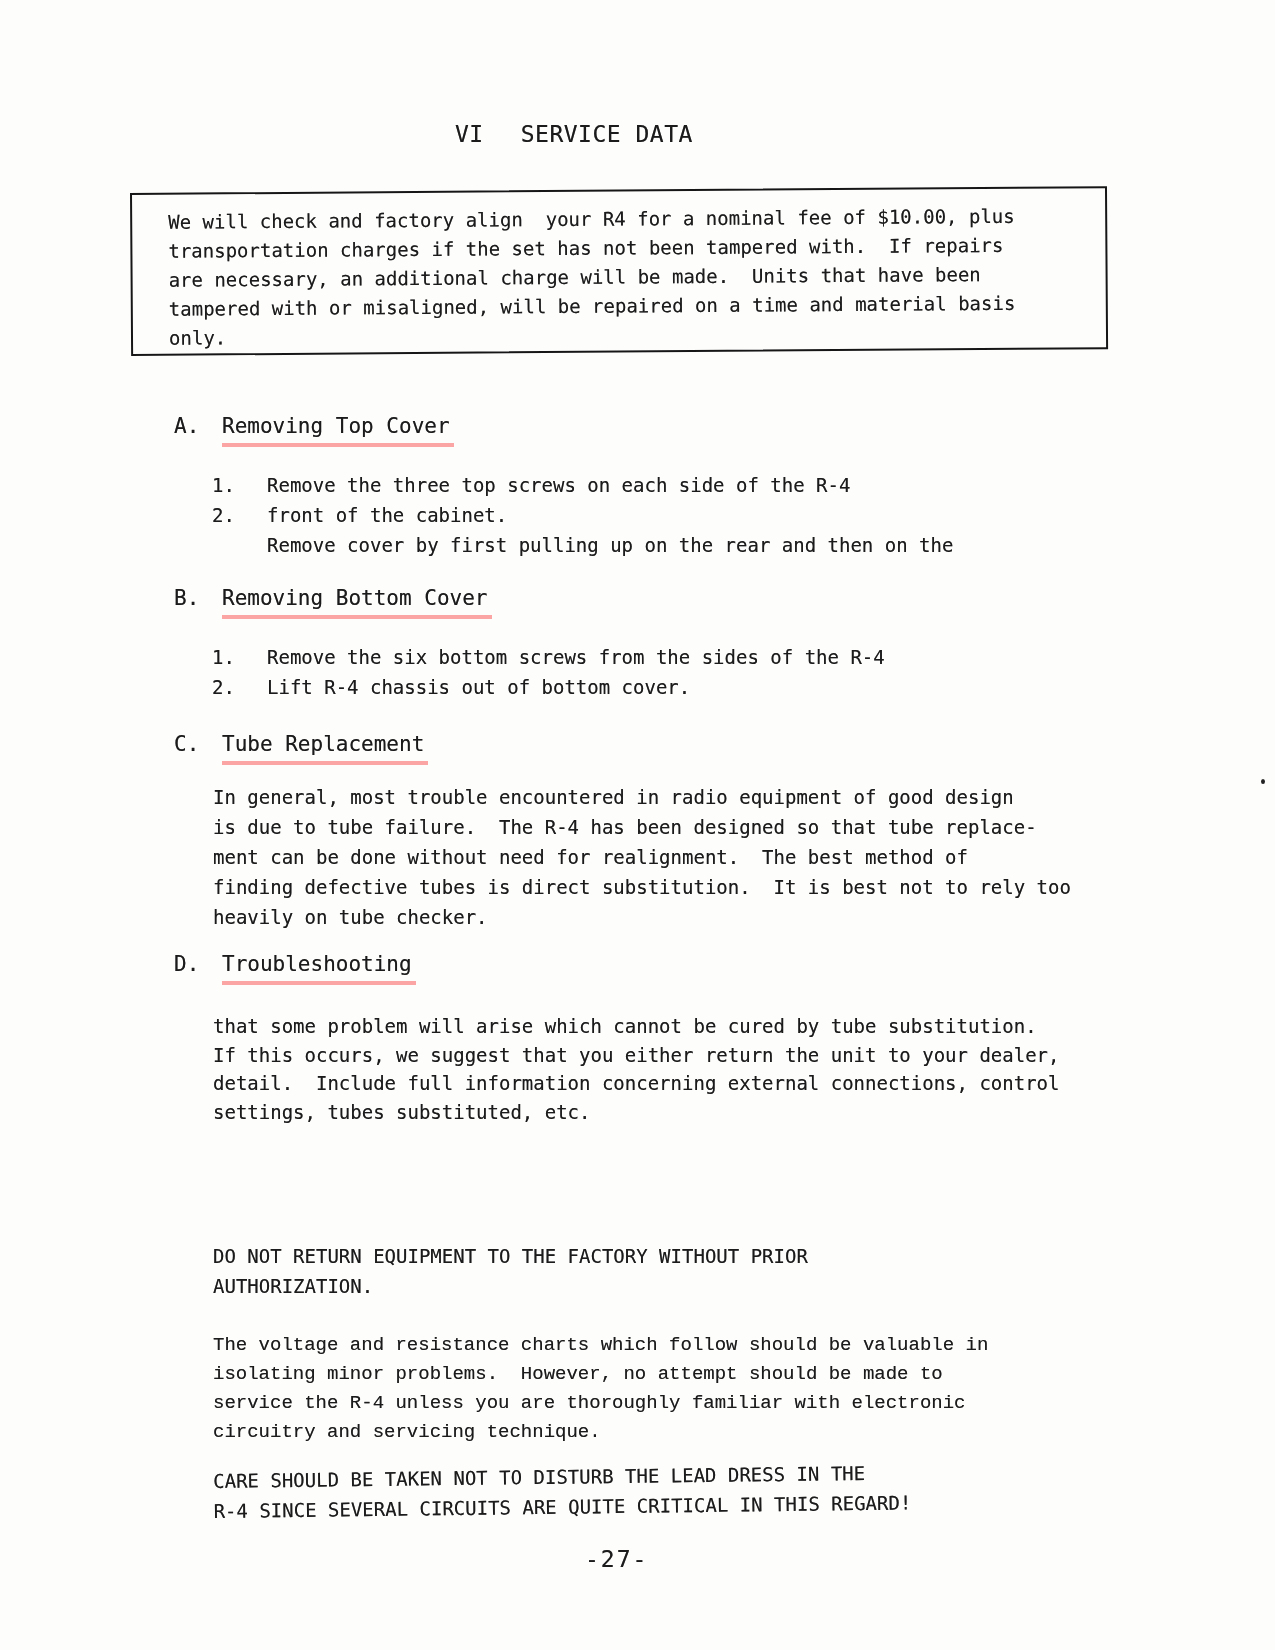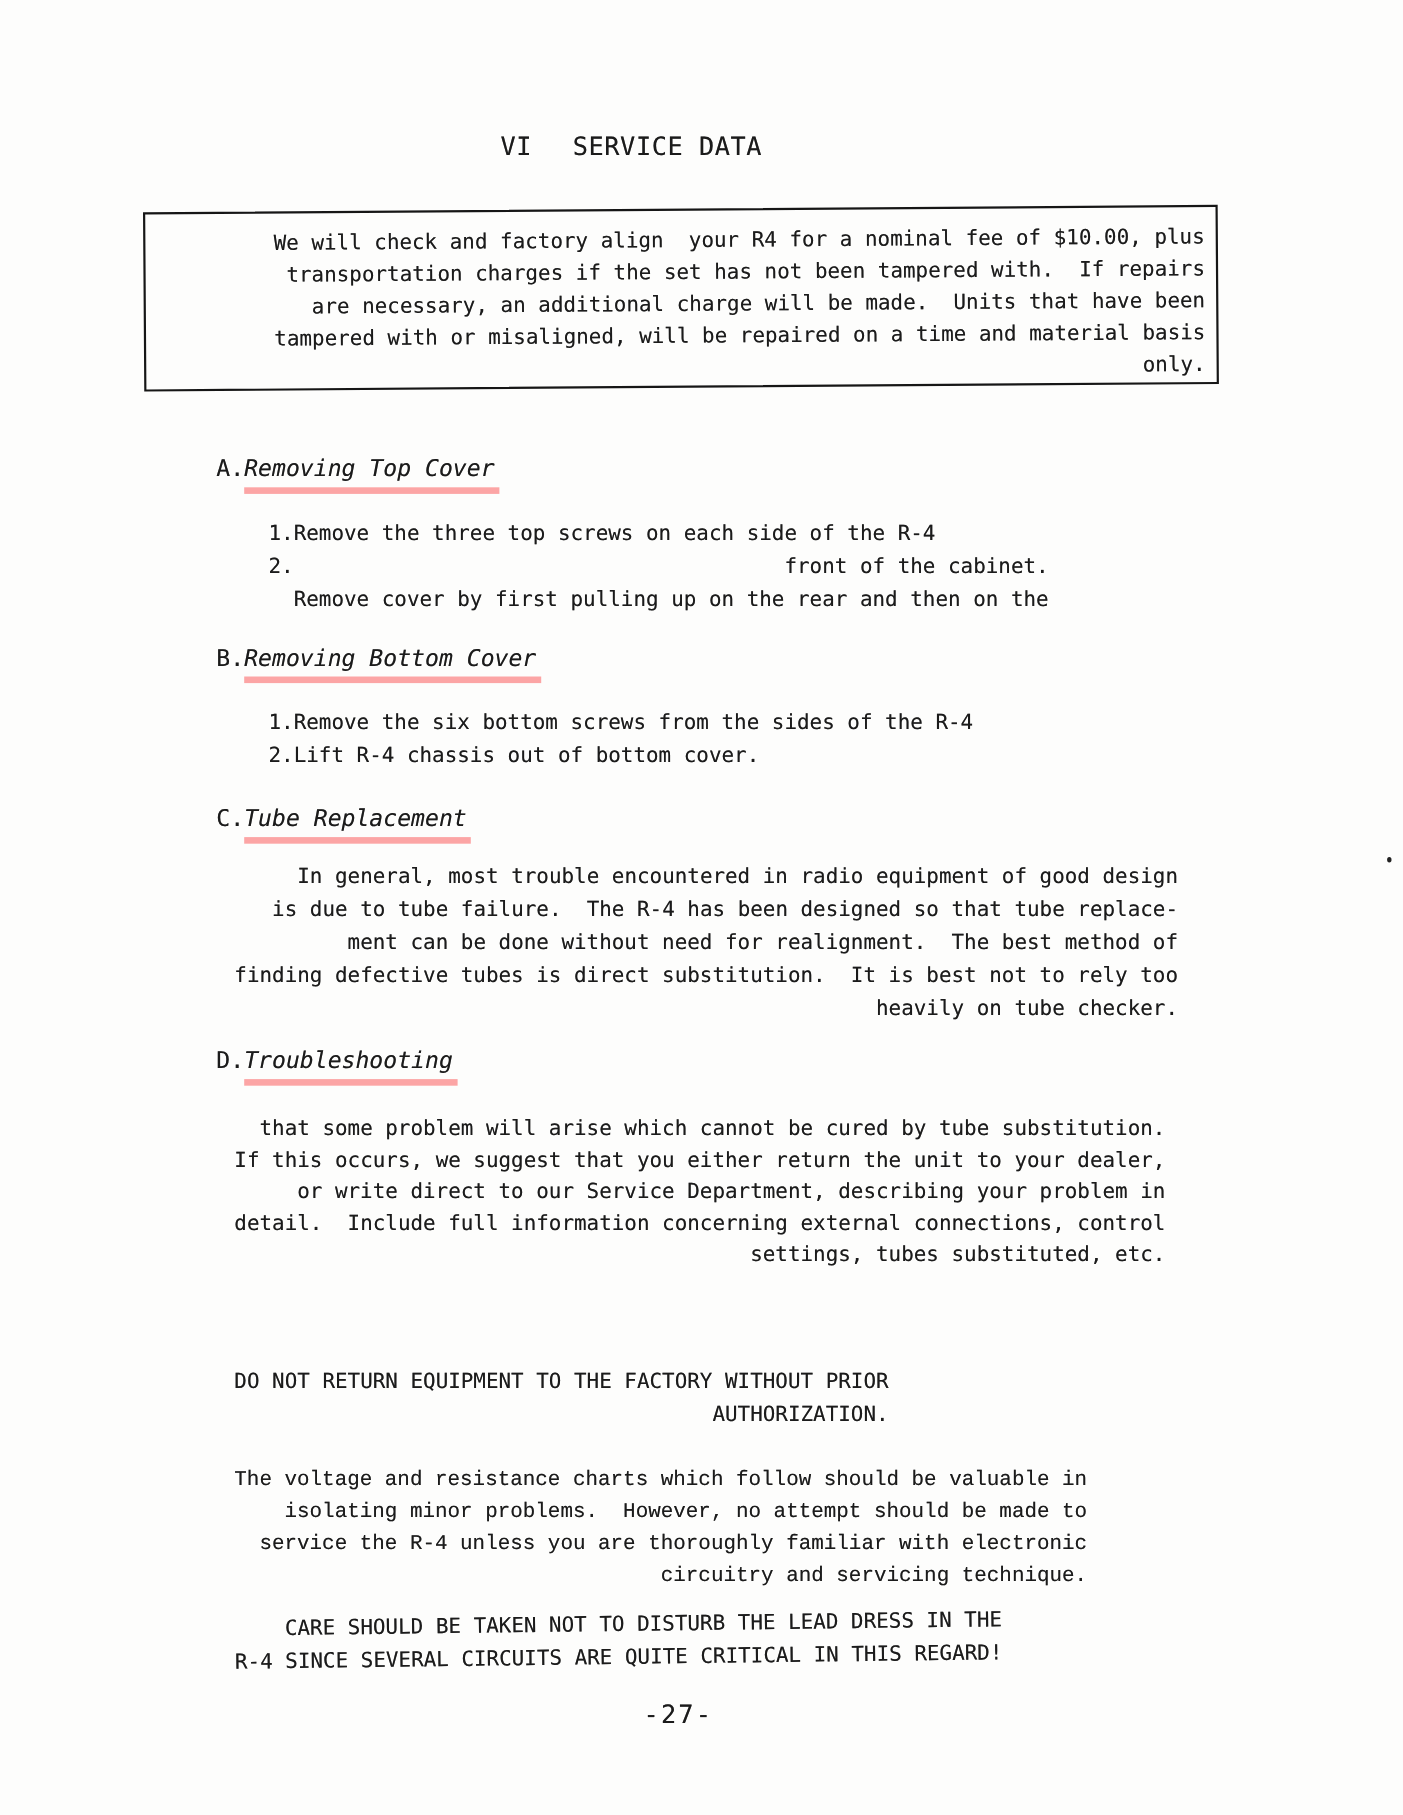--- a/index.html
+++ b/index.html
@@ -7,21 +7,20 @@
     width: 1275px; height: 1650px;
     background: #fdfdfc;
     overflow: hidden;
     font-family: "DejaVu Sans Mono", "Liberation Mono", monospace;
     color: #1b1b1b;
   }
   .page {
     position: relative;
     width: 1275px; height: 1450px;
     text-shadow: 0 0 0.5px rgba(25,25,25,0.55);
-    text-align: right;
   }
   .tline { white-space: pre; }
 
   
   .doc-title {
     position: absolute; top: 121px; left: 455px;
     font-size: 23px; line-height: 26px;
     display: flex; gap: 37px;
     letter-spacing: 0.5px;
   }
@@ -42,23 +41,22 @@
   }
 
   
   .sec-head {
     position: absolute; left: 174px;
     display: flex;
     font-size: 21px; line-height: 29px;
   }
   .sec-head .letter { width: 48px; flex: none; }
   .sec-head .head-u {
-    border-bottom: 6px solid #fca5a5;
+    border-bottom: 4px solid #fca5a5;
     padding: 0 4px 2px 0;
-    font-style: italic;
   }
 
   
   .items {
     position: absolute; left: 212px;
     font-size: 19px; line-height: 30px;
   }
   .item { display: flex; }
   .item .num { width: 55px; flex: none; }
 
@@ -154,21 +152,20 @@
       <div class="tline">heavily on tube checker.</div>
     </div>
 
   <div class="sec-head" style="top:950px">
     <span class="letter">D.</span>
     <span class="head-u">Troubleshooting</span>
   </div>
   <div class="para lh285" style="top:1012px">
       <div class="tline">that some problem will arise which cannot be cured by tube substitution.</div>
       <div class="tline">If this occurs, we suggest that you either return the unit to your dealer,</div>
-      <div class="tline">or write direct to our Service Department, describing your problem in</div>
       <div class="tline">detail.  Include full information concerning external connections, control</div>
       <div class="tline">settings, tubes substituted, etc.</div>
     </div>
   <div class="para" style="top:1241px">
       <div class="tline">DO NOT RETURN EQUIPMENT TO THE FACTORY WITHOUT PRIOR</div>
       <div class="tline">AUTHORIZATION.</div>
     </div>
   <div class="para lh29" style="top:1331px">
       <div class="tline">The voltage and resistance charts which follow should be valuable in</div>
       <div class="tline">isolating minor problems.  However, no attempt should be made to</div>

